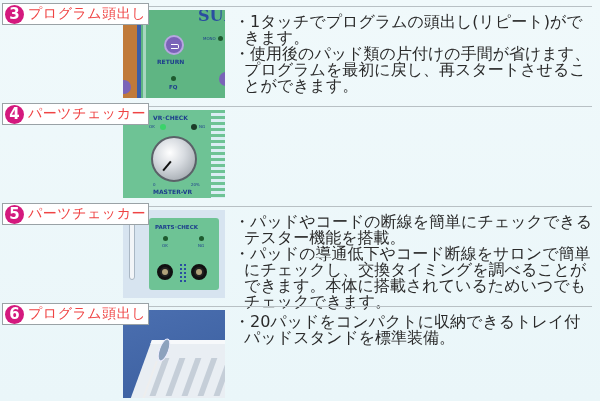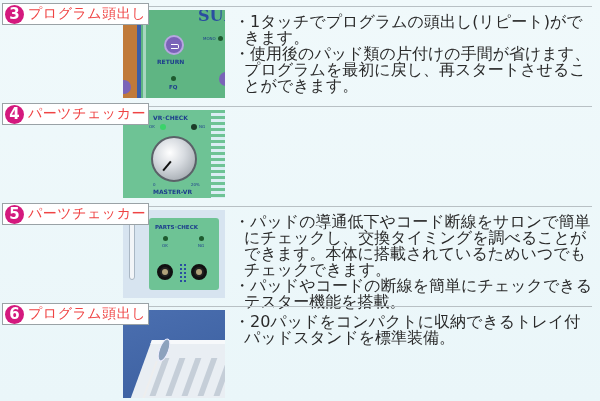--- a/index.html
+++ b/index.html
@@ -172,22 +172,22 @@
           <div class="p3-mark"></div>
           <div class="p3-jack" style="left:42px;"></div>
         </div>
       </div>
     </div>
     <div class="title-box">
       <span class="num-badge">5</span>
       <span class="title-text">パーツチェッカー</span>
     </div>
     <div class="desc">
+      <span class="bullet">・パッドやコードの断線を簡単にチェックできるテスター機能を搭載。</span>
       <span class="bullet">・パッドの導通低下やコード断線をサロンで簡単にチェックし、交換タイミングを調べることができます。本体に搭載されているためいつでもチェックできます。</span>
-      <span class="bullet">・パッドやコードの断線を簡単にチェックできるテスター機能を搭載。</span>
     </div>
   </div>
 
   <div class="section" style="top:300px;">
     <div class="rule"></div>
     <div class="photo">
       <div class="p4">
         <div class="p4-tray">
           <div class="p4-slot" style="left:18px;"></div>
           <div class="p4-slot" style="left:34px;"></div>

